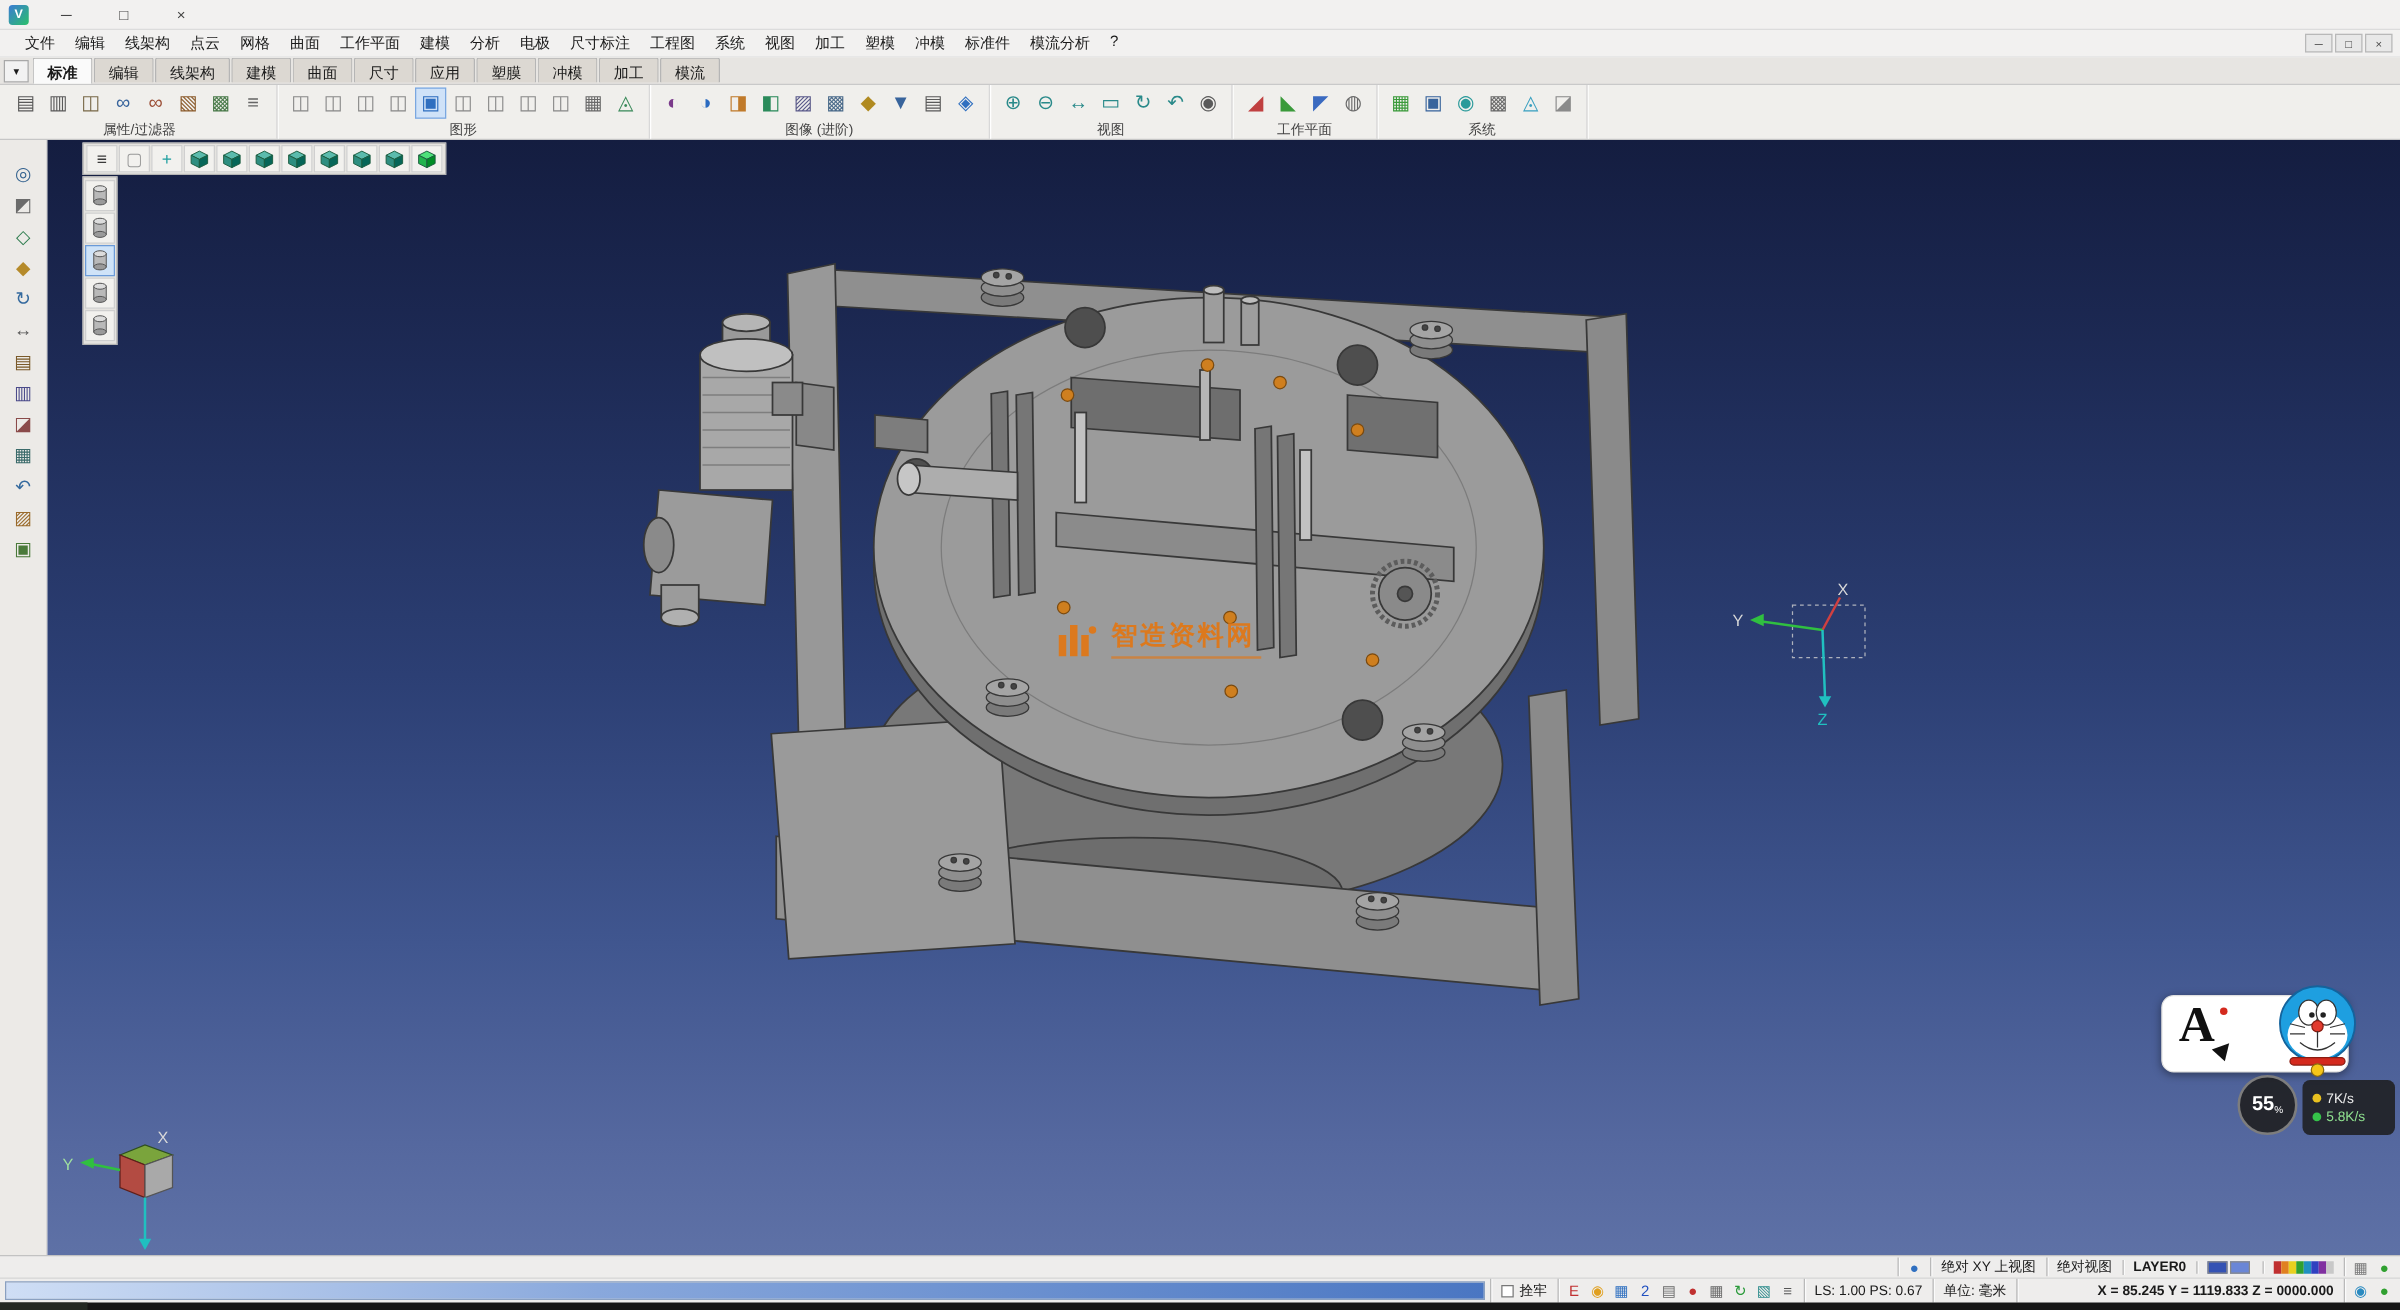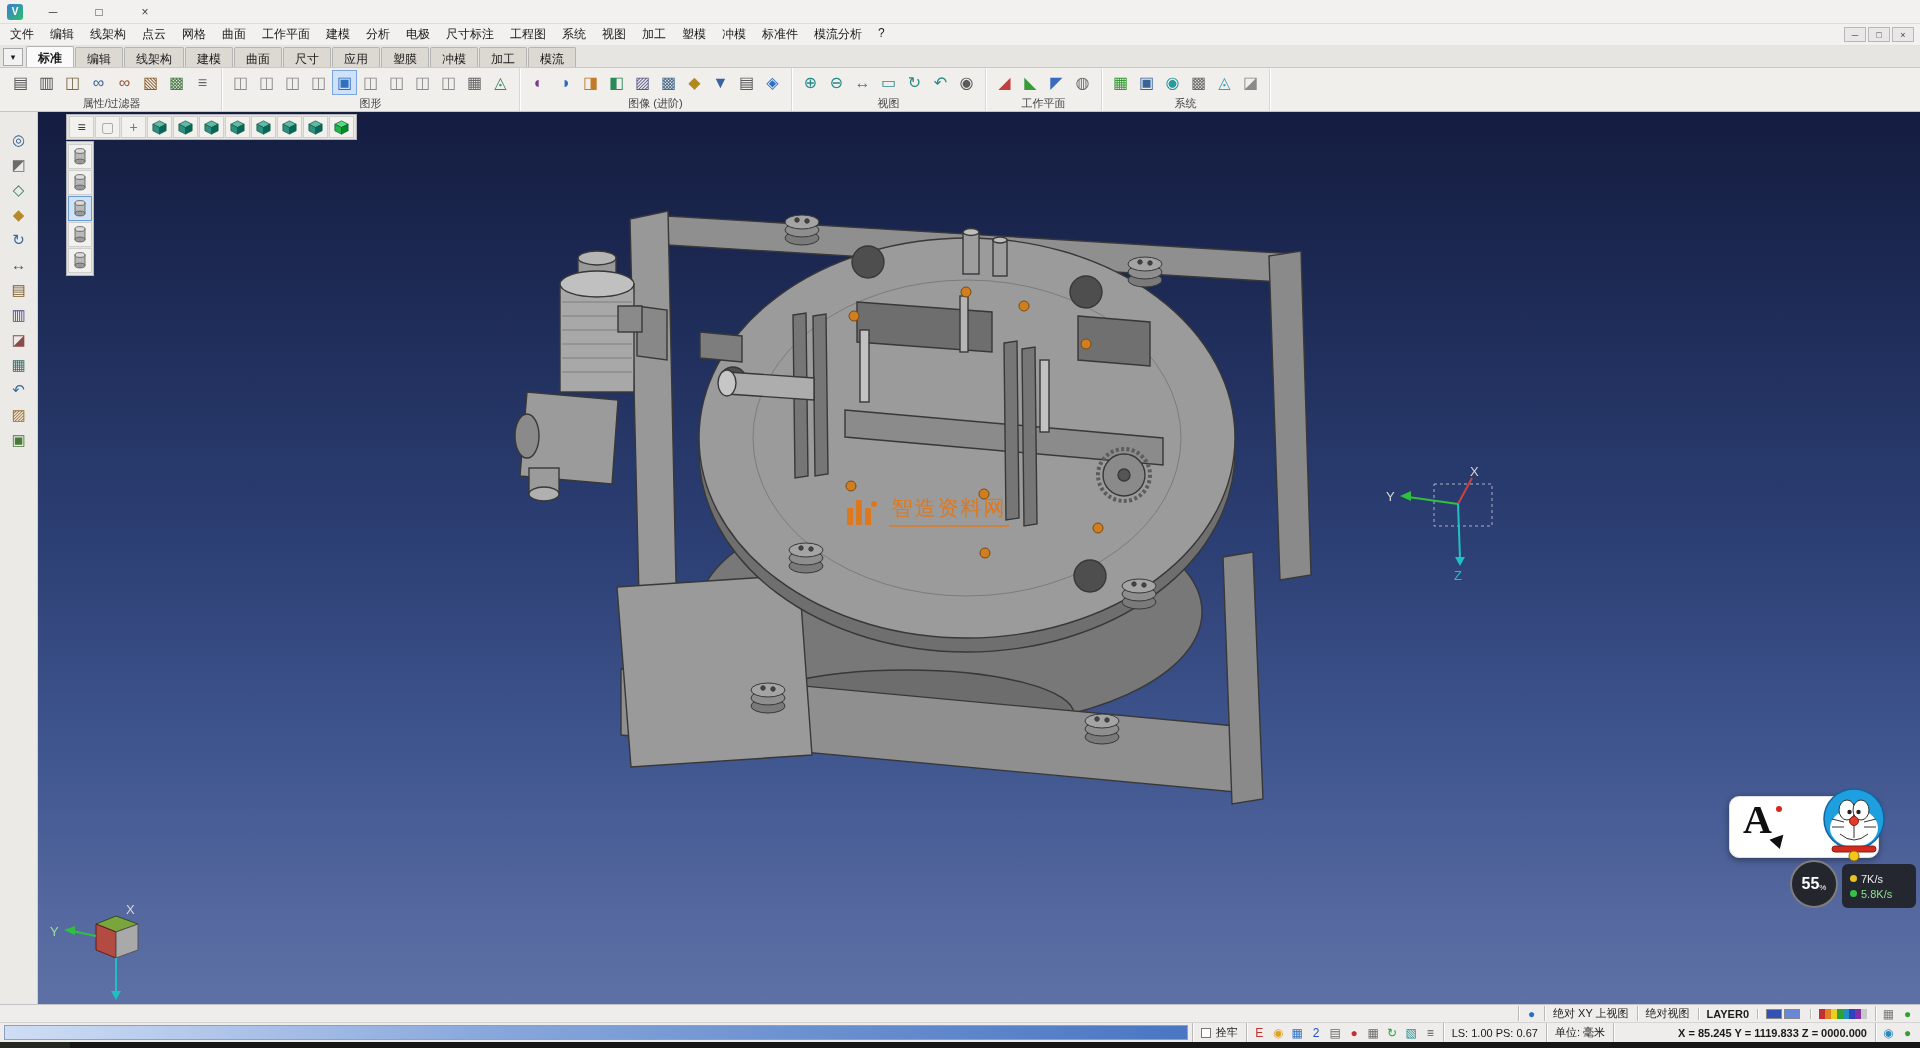--- a/index.html
+++ b/index.html
@@ -5,28 +5,28 @@
 *{box-sizing:border-box;margin:0;padding:0;}
 html,body{width:1920px;height:1048px;}
 body{font-family:"Liberation Sans",sans-serif;font-size:12px;color:#1a1a1a;background:#f0f0f0;position:relative;overflow:hidden;}
 
 
 .titlebar{height:24px;display:flex;align-items:center;background:#f2f1f0;border-bottom:1px solid #dcdcdc;}
 .app-icon{width:16px;height:16px;margin:0 7px;border-radius:3px;background:linear-gradient(135deg,#3a7bd5,#2bc06a);color:#fff;font-size:10px;font-weight:bold;display:flex;align-items:center;justify-content:center;}
 .title-text{flex:1;text-align:center;font-size:12px;color:#222;}
 .win-controls{display:flex;height:100%;}
 .win-btn{width:46px;display:flex;align-items:center;justify-content:center;font-size:12px;color:#444;}
-.menubar{height:22px;display:flex;align-items:center;background:#f2f1f0;border-bottom:1px solid #e3e3e3;padding-left:2px;}
+.menubar{height:22px;display:flex;align-items:center;background:#f2f1f0;border-bottom:1px solid #e3e3e3;padding-left:12px;}
 .menu-items{display:flex;flex:1;}
 .menu-item{padding:2px 8px;cursor:default;}
 .mdi-controls{display:flex;gap:2px;padding-right:6px;}
 .mdi-btn{width:22px;height:15px;border:1px solid #b8b8b8;background:#e8e8e8;font-size:9px;display:flex;align-items:center;justify-content:center;color:#444;}
 .tabbar{height:22px;background:#e7e5e2;display:flex;align-items:flex-end;padding-left:3px;border-bottom:1px solid #c9c9c9;}
 .tab-drop{width:20px;height:18px;margin:0 3px 1px 0;border:1px solid #a8a8a8;background:#f2f2f2;font-size:9px;display:flex;align-items:center;justify-content:center;}
-.tabs{display:flex;flex:1;align-items:flex-end;margin-top:32px;}
+.tabs{display:flex;flex:1;align-items:flex-start;margin-top:32px;}
 .tab{height:20px;padding:3px 11px 2px;border:1px solid #b5b5b5;border-bottom:none;background:#dcd8d2;margin-right:1px;font-size:12px;border-radius:2px 2px 0 0;white-space:nowrap;}
 .tab.active{background:#fafafa;font-weight:bold;height:21px;}
 
 
 .toolbar{height:44px;background:#f0efec;border-bottom:1px solid #c6c6c6;display:flex;align-items:stretch;padding-left:2px;}
 .tgroup{display:flex;flex-direction:column;border-right:1px solid #d8d8d8;box-shadow:1px 0 0 #ffffff;padding:1px 6px 0;}
 .ticons{display:flex;align-items:center;gap:1px;height:29px;}
 .icon{width:25px;height:25px;display:inline-flex;align-items:center;justify-content:center;font-size:16px;line-height:1;cursor:default;}
 .icon.hl{background:#cfe2f8;border:1px solid #7aa7e0;}
 .tlabel{text-align:center;font-size:11px;color:#444;padding:0 2px;}
@@ -40,21 +40,21 @@
  background:linear-gradient(180deg,#141d40 0%,#1d2a55 20%,#2c3f74 48%,#40568f 72%,#55689f 90%,#5e71a6 100%);}
 .model{position:absolute;inset:0;width:100%;height:100%;}
 .float-h{position:absolute;left:28px;top:2px;display:flex;gap:1px;background:#e5e3df;border:1px solid #b5b5b5;padding:1px 2px;}
 .float-h .icon{width:25px;height:22px;font-size:14px;background:#f2f1ee;border:1px solid #cfcfcf;}
 .float-v{position:absolute;left:28px;top:29px;display:flex;flex-direction:column;gap:1px;background:#e5e3df;border:1px solid #b5b5b5;padding:2px 1px;}
 .float-v .icon{width:24px;height:25px;background:#f2f1ee;border:1px solid #cfcfcf;}
 .float-v .icon.sel{background:#cfe3f8;border:1px solid #6a9ad8;}
 
 .watermark{position:absolute;left:806px;top:382px;width:280px;display:flex;align-items:center;gap:9px;opacity:.95;}
 .wm-col{display:flex;flex-direction:column;gap:3px;}
-.wm-text{color:#e07818;font-size:21px;font-weight:normal;letter-spacing:2px;text-align:center;}
+.wm-text{color:#e07818;font-size:21px;font-weight:bold;letter-spacing:2px;}
 .wm-rule{height:2px;width:120px;background:#e07818;opacity:.7;}
 
 
 .dl-card{position:absolute;left:1691px;top:684px;width:150px;height:62px;background:#fff;border:1px solid #e0e0e0;border-radius:10px;box-shadow:0 2px 7px rgba(0,0,0,.4);}
 .big-a{font-family:"Liberation Serif",serif;font-size:40px;font-weight:bold;color:#101010;position:absolute;left:13px;top:3px;line-height:1;}
 .a-dot{position:absolute;left:46px;top:9px;width:6px;height:6px;border-radius:50%;background:#d42a1e;}
 .pen-icon{position:absolute;left:42px;top:36px;width:0;height:0;border-left:7px solid transparent;border-right:7px solid transparent;border-bottom:13px solid #111;transform:rotate(42deg);}
 .face{position:absolute;left:84px;top:-12px;width:80px;height:86px;}
 .progress-circle{position:absolute;left:1752px;top:748px;width:48px;height:48px;border-radius:50%;background:rgba(30,30,30,.88);border:2px solid #7d7d7d;display:flex;align-items:center;justify-content:center;color:#fff;text-align:right;}
 .pc-val{font-size:16px;font-weight:bold;}

